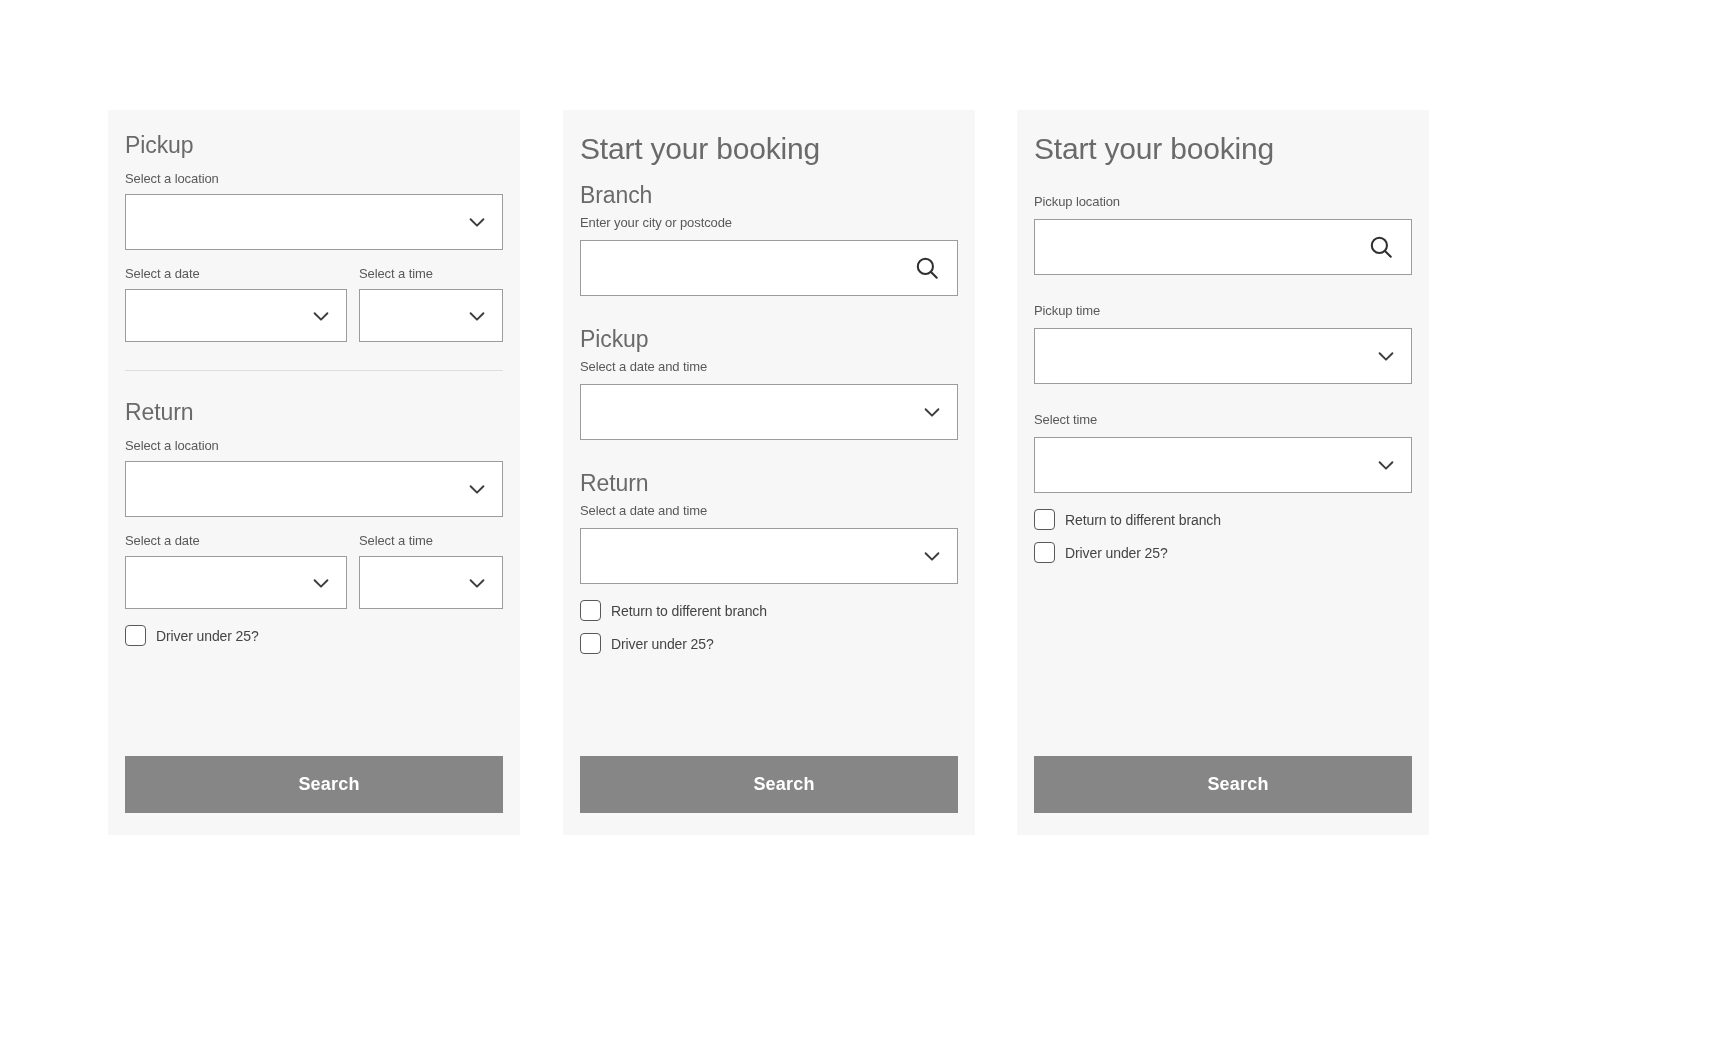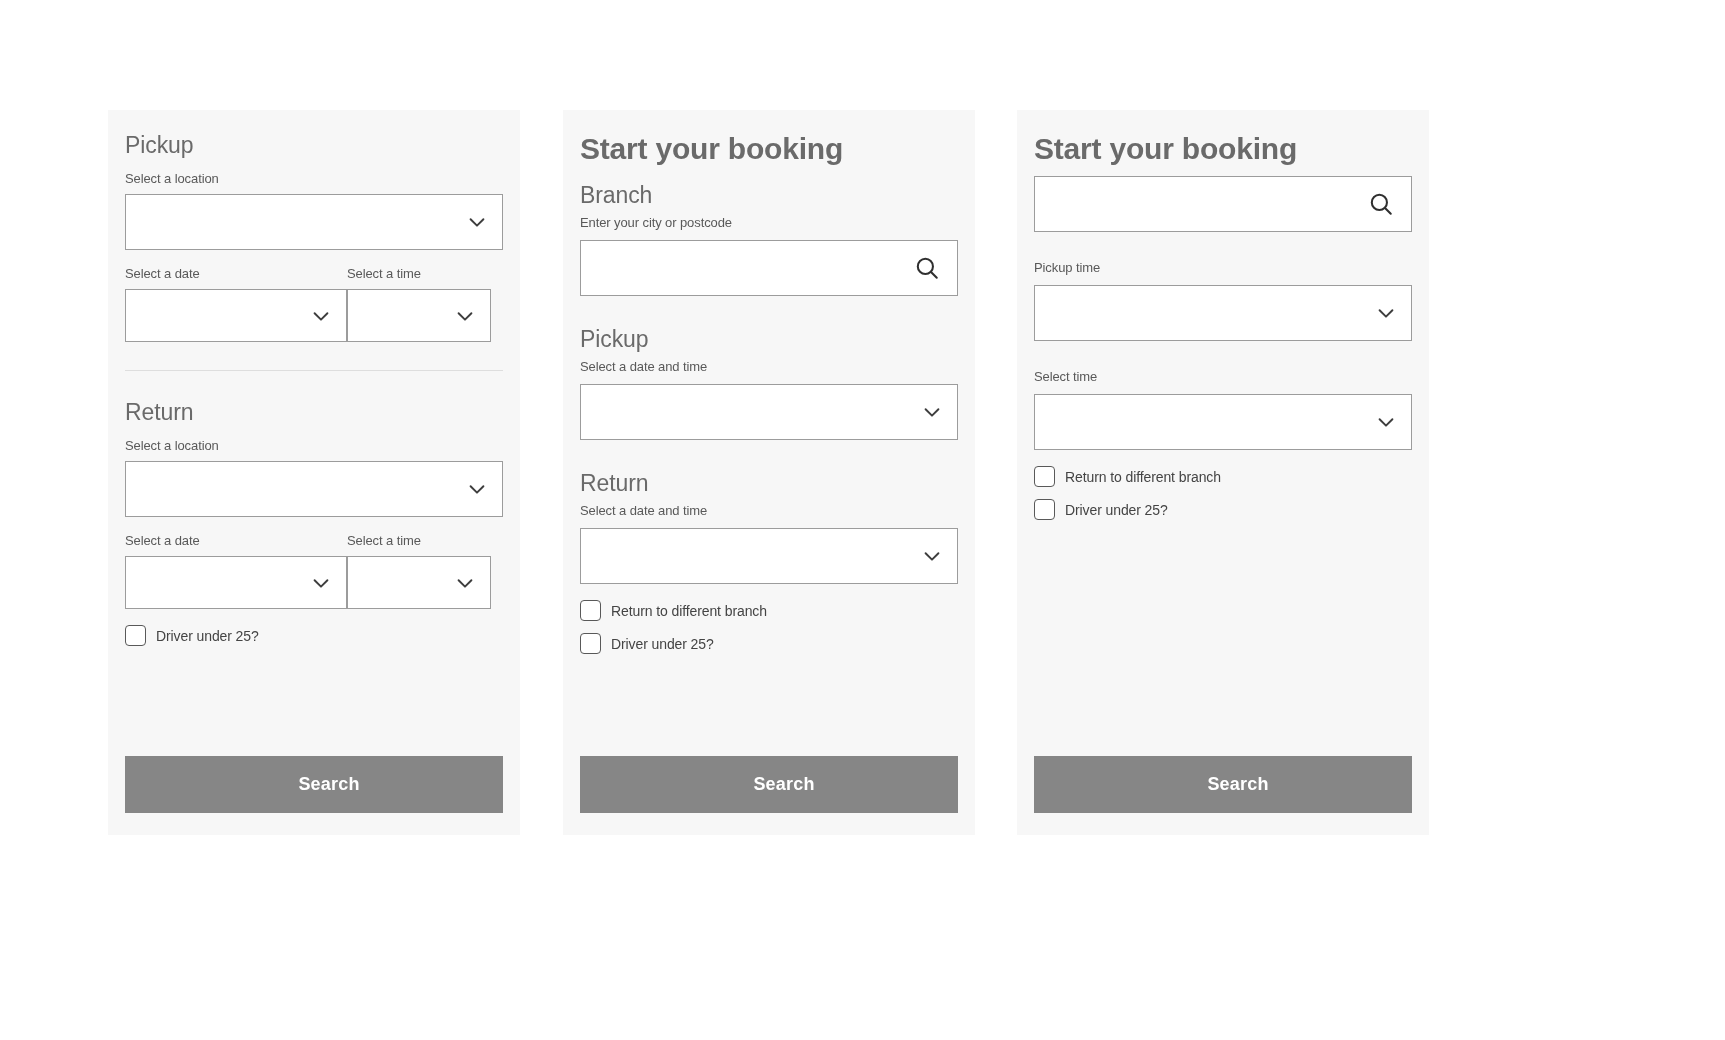--- a/index.html
+++ b/index.html
@@ -34,21 +34,21 @@
   .panel-inner {
     position: relative;
     height: 100%;
     padding: 0 17px;
     box-sizing: border-box;
   }
 
   
   .panel-title {
     font-size: 30px;
-    font-weight: 700;
+    font-weight: 400;
     color: #6a6a6a;
     letter-spacing: -0.2px;
     margin: 0;
     padding-top: 22px;
   }
   .section-title {
     font-size: 23px;
     font-weight: 400;
     color: #6a6a6a;
     letter-spacing: -0.1px;
@@ -101,20 +101,21 @@
     background: transparent;
     font-family: "Liberation Sans", sans-serif;
     font-size: 17px;
     color: #333;
     padding: 0 48px 0 12px;
     box-sizing: border-box;
   }
 
   .row2 {
     display: flex;
+    gap: 12px;
   }
   .row2 > .col-date { width: 222px; flex: none; }
   .row2 > .col-time { width: 144px; flex: none; }
   .row2 .control { width: 100%; }
 
   .divider {
     height: 1px;
     background: #dedede;
     border: 0;
     margin: 0;
@@ -306,20 +307,21 @@
 
       <button class="search-btn">Search</button>
     </div>
   </section>
 
   <section class="panel" id="panel-3">
     <div class="panel-inner">
 
       <h1 class="panel-title">Start your booking</h1>
 
+      <p class="field-label mt-28">Pickup location</p>
 
       <div class="control tall mt-10">
         <input type="text" placeholder="" style="">
         <svg class="mag" viewBox="0 0 24 24" fill="none">
           <circle cx="10.5" cy="10.5" r="7" stroke="#2f2f2f" stroke-width="1.9"></circle>
           <path d="M15.7 15.7 L21 21" stroke="#2f2f2f" stroke-width="1.9" stroke-linecap="round"></path>
         </svg>
       </div>
 
       <p class="field-label mt-28">Pickup time</p>

